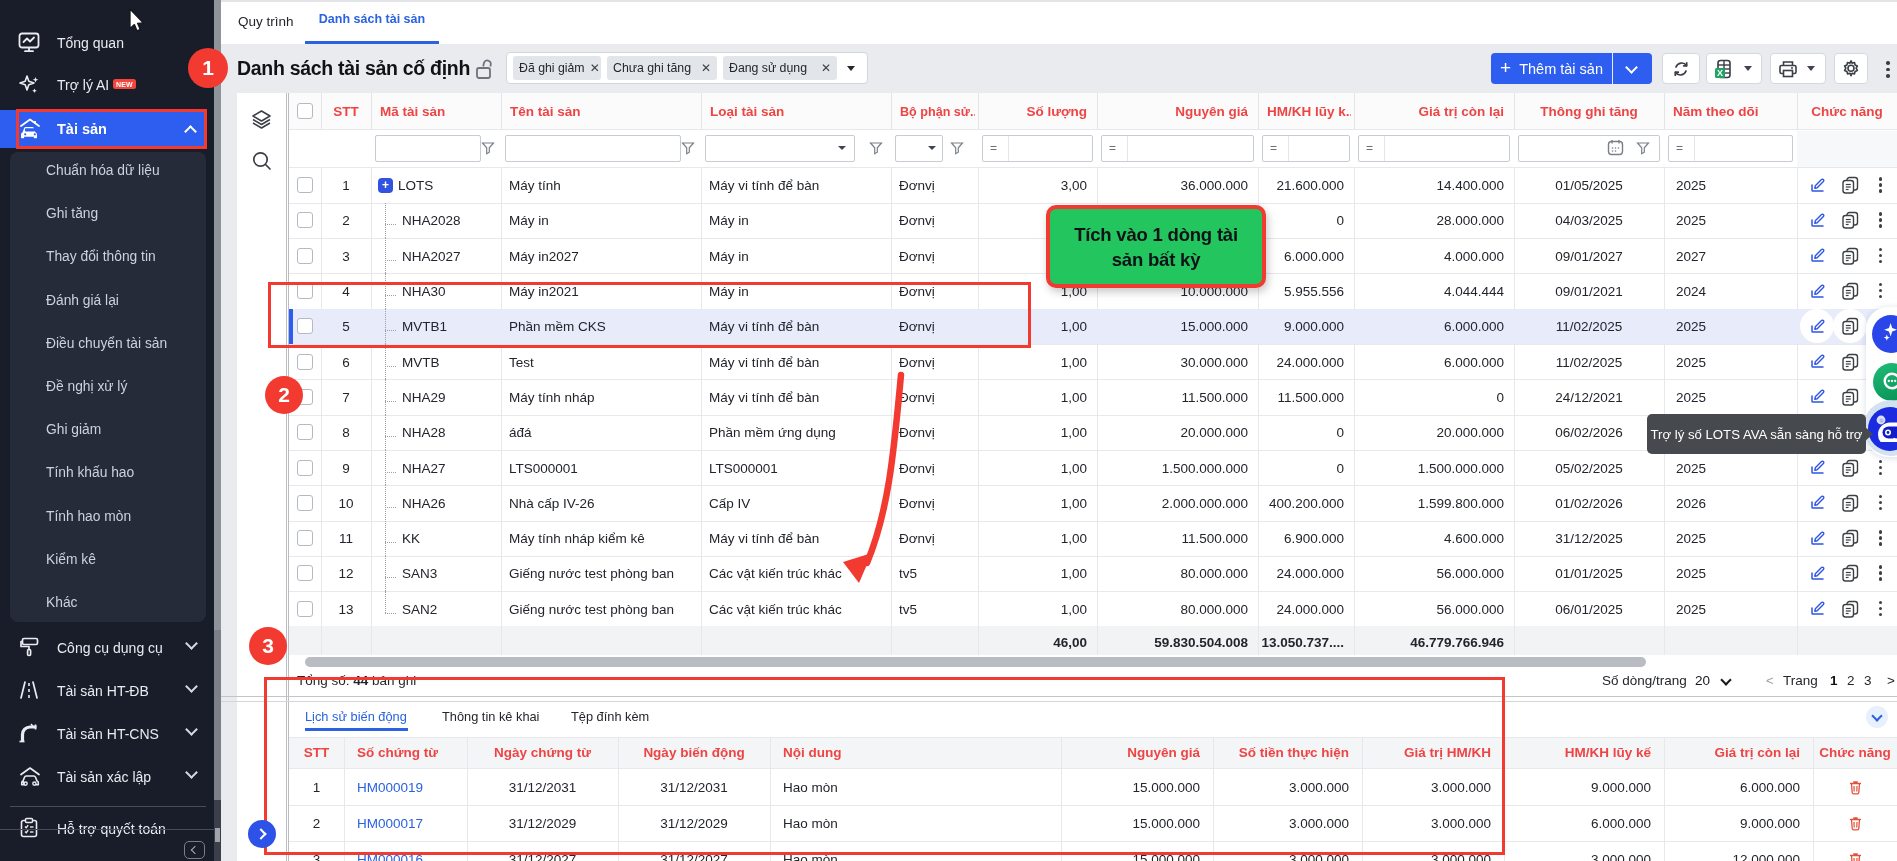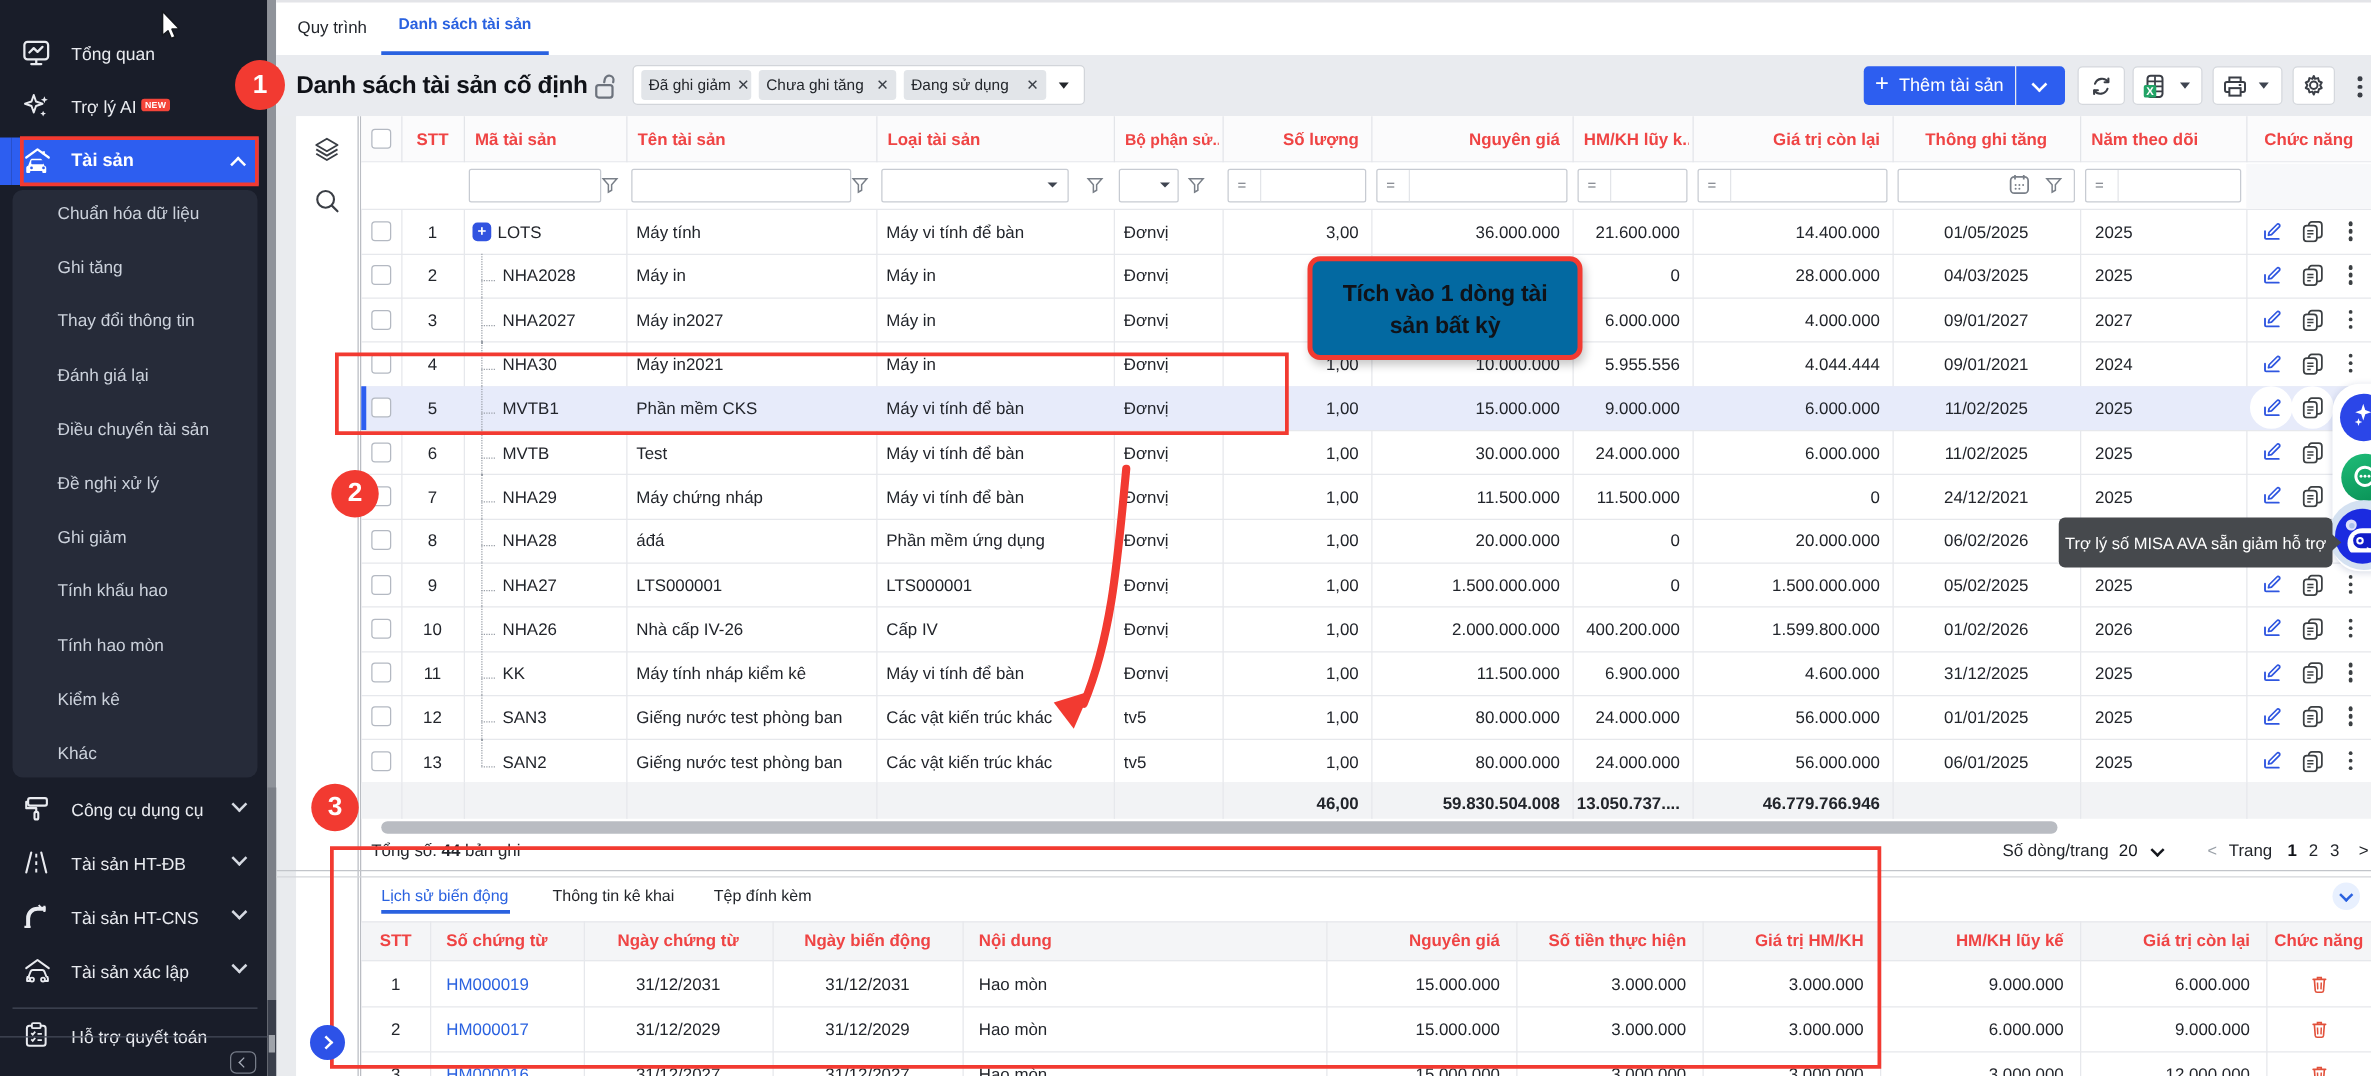--- a/index.html
+++ b/index.html
@@ -424,21 +424,21 @@
       <line x1="4.8" y1="8.5" x2="9.8" y2="8.5" stroke="#3c4043" stroke-width="1.2"></line>
       <line x1="4.8" y1="11" x2="9.8" y2="11" stroke="#3c4043" stroke-width="1.2"></line>
       <line x1="4.8" y1="13.5" x2="7.6" y2="13.5" stroke="#3c4043" stroke-width="1.2"></line>
     </svg></div>
 <div class="hline" style="left:289px;top:414.59999999999997px;width:1608px"></div>
 <div class="cb" style="left:297px;top:388.94999999999993px"></div>
 <div class="cell c" style="left:321px;top:389.94999999999993px;width:50px">7</div>
 <div class="abs" style="left:385px;top:379.29999999999995px;width:1px;height:35.30000000000001px;border-left:1px dotted #9aa0a8"></div>
 <div class="abs" style="left:385px;top:400.94999999999993px;width:11px;height:1px;border-top:1px dotted #9aa0a8"></div>
 <div class="cell" style="left:402px;top:389.94999999999993px;width:96px">NHA29</div>
-<div class="cell" style="left:509px;top:389.94999999999993px;width:188px">Máy chứng nháp</div>
+<div class="cell" style="left:509px;top:389.94999999999993px;width:188px">Máy tính nháp</div>
 <div class="cell" style="left:709px;top:389.94999999999993px;width:178px">Máy vi tính để bàn</div>
 <div class="cell" style="left:899px;top:389.94999999999993px;width:75px">Đơnvị</div>
 <div class="cell r" style="left:978px;top:389.94999999999993px;width:109px">1,00</div>
 <div class="cell r" style="left:1097px;top:389.94999999999993px;width:151px">11.500.000</div>
 <div class="cell r" style="left:1258px;top:389.94999999999993px;width:86px">11.500.000</div>
 <div class="cell r" style="left:1354px;top:389.94999999999993px;width:150px">0</div>
 <div class="cell c" style="left:1514px;top:389.94999999999993px;width:150px">24/12/2021</div>
 <div class="cell" style="left:1676px;top:389.94999999999993px;width:117px">2025</div>
 <div class="abs" style="left:1809px;top:388.44999999999993px"><svg width="17" height="17" viewBox="0 0 17 17" style="">
       <path d="M3 8 v5.2 c0 0.5 0.4 0.9 0.9 0.9 H14" fill="none" stroke="#2f56e0" stroke-width="1.5" stroke-linecap="round"></path>
@@ -745,29 +745,29 @@
 <div class="abs" style="left:1868px;top:407px;width:44px;height:44px;border-radius:50%;background:#1b2be0"></div>
 <div class="abs" style="left:1874px;top:414px"><svg width="26" height="28" viewBox="0 0 26 28" style="">
       <circle cx="7" cy="6" r="4.4" fill="#fff" opacity=".85"></circle>
       <circle cx="7.5" cy="6.5" r="2.2" fill="#9db8e8" opacity=".8"></circle>
       <rect x="4" y="8.5" width="30" height="24" rx="12" fill="#fff"></rect>
       <rect x="8.5" y="12.5" width="24" height="12" rx="6" fill="#111cc9"></rect>
       <circle cx="14" cy="18.5" r="3" fill="#fff"></circle>
       <circle cx="14" cy="18.5" r="1.4" fill="#111cc9"></circle>
       <path d="M20 24.5 q2.4 2 4.8 0" stroke="#fff" stroke-width="1.4" fill="none" stroke-linecap="round"></path>
     </svg></div>
-<div class="abs" style="left:1647px;top:414px;width:219px;height:40px;background:#46494d;border-radius:5px;color:#fff;font-size:13.2px;display:flex;align-items:center;justify-content:center;white-space:nowrap;z-index:55">Trợ lý số MISA AVA sẵn giảm hỗ trợ</div>
+<div class="abs" style="left:1647px;top:414px;width:219px;height:40px;background:#46494d;border-radius:5px;color:#fff;font-size:13.2px;display:flex;align-items:center;justify-content:center;white-space:nowrap;z-index:55">Trợ lý số LOTS AVA sẵn sàng hỗ trợ</div>
 <div class="abs" style="left:1864px;top:426px;width:0;height:0;border-top:8px solid transparent;border-bottom:8px solid transparent;border-left:9px solid #46494d;z-index:55"></div>
 <div class="redcirc" style="left:188px;top:48px;width:40px;height:40px">1</div>
 <div class="redrect" style="left:16px;top:109px;width:191px;height:40px"></div>
 <div class="redcirc" style="left:265px;top:376px;width:38px;height:38px">2</div>
 <div class="redrect" style="left:268px;top:282px;width:763px;height:66px"></div>
 <div class="redcirc" style="left:249px;top:627px;width:38px;height:38px">3</div>
 <div class="redrect" style="left:264px;top:677px;width:1241px;height:178px"></div>
-<div class="abs" style="left:1046px;top:205px;width:220px;height:83px;background:#0369a1;border:4px solid #f23a31;border-radius:10px;z-index:61;box-shadow:2px 4px 8px rgba(0,0,0,.22);display:flex;align-items:center;justify-content:center;text-align:center;font-size:18.5px;font-weight:bold;color:#101218;line-height:25px;letter-spacing:-0.2px">Tích vào 1 dòng tài<br>sản bất kỳ</div>
+<div class="abs" style="left:1046px;top:205px;width:220px;height:83px;background:#22c55e;border:4px solid #f23a31;border-radius:10px;z-index:61;box-shadow:2px 4px 8px rgba(0,0,0,.22);display:flex;align-items:center;justify-content:center;text-align:center;font-size:18.5px;font-weight:bold;color:#101218;line-height:25px;letter-spacing:-0.2px">Tích vào 1 dòng tài<br>sản bất kỳ</div>
 <div class="abs" style="left:830px;top:365px;z-index:61"><svg width="90" height="230" viewBox="0 0 90 230" style="">
       <path d="M71 10 C 64 85 59 145 37 198" fill="none" stroke="#f23a31" stroke-width="6.5" stroke-linecap="round"></path>
       <path d="M29 218 L13 197 L42 188 Z" fill="#f23a31"></path>
     </svg></div>
 <div class="abs" style="left:248px;top:820px;width:28px;height:28px;border-radius:50%;background:#2d52e8;z-index:63"></div>
 <div class="abs" style="left:257px;top:830px;width:8px;height:8px;border-right:2.2px solid #fff;border-bottom:2.2px solid #fff;transform:rotate(-45deg);z-index:64"></div>
 <div class="abs" style="left:128px;top:8px;z-index:70"><svg width="18" height="26" viewBox="0 0 18 26" style="">
       <path d="M2 1 L2 20.5 L6.4 16.6 L9 22.8 L12.2 21.4 L9.6 15.3 L15.4 15 Z" fill="#fff" stroke="#15181e" stroke-width="1.3" stroke-linejoin="round"></path>
     </svg></div>
 </body></html>

